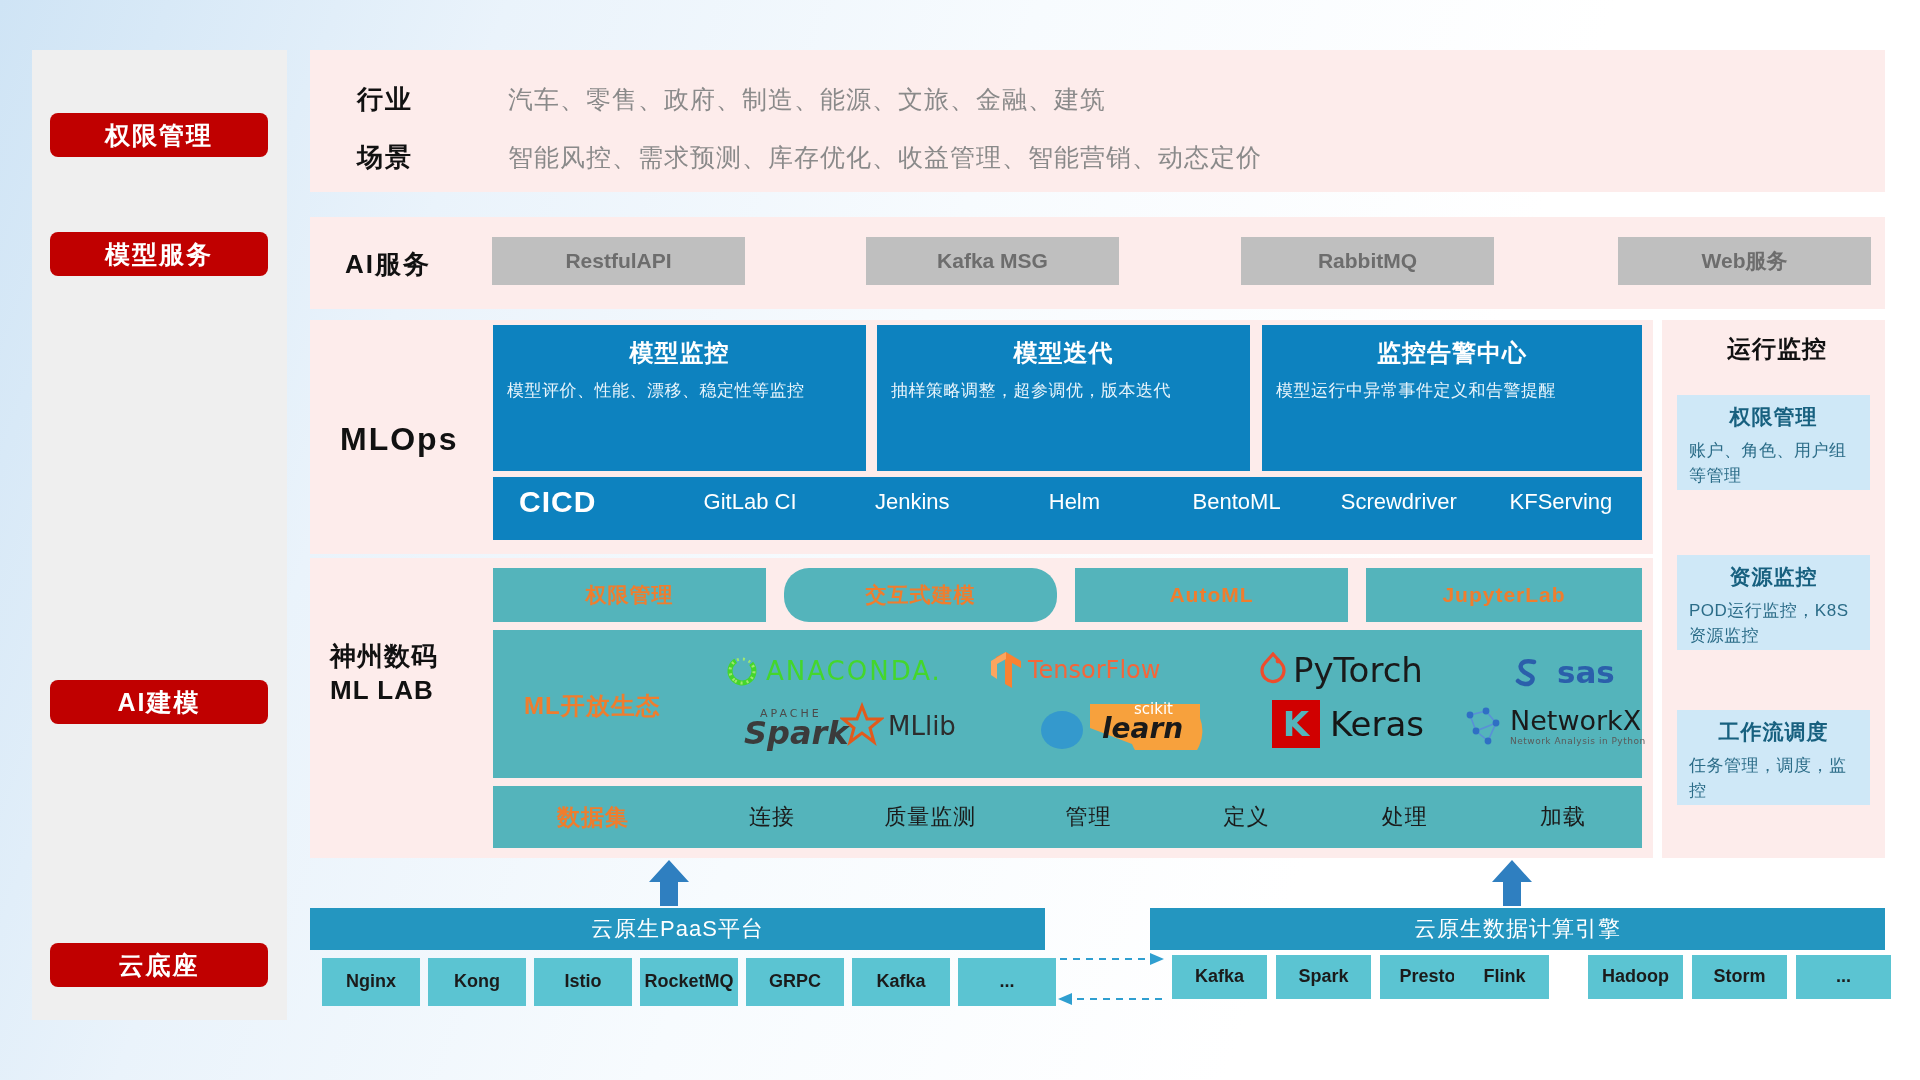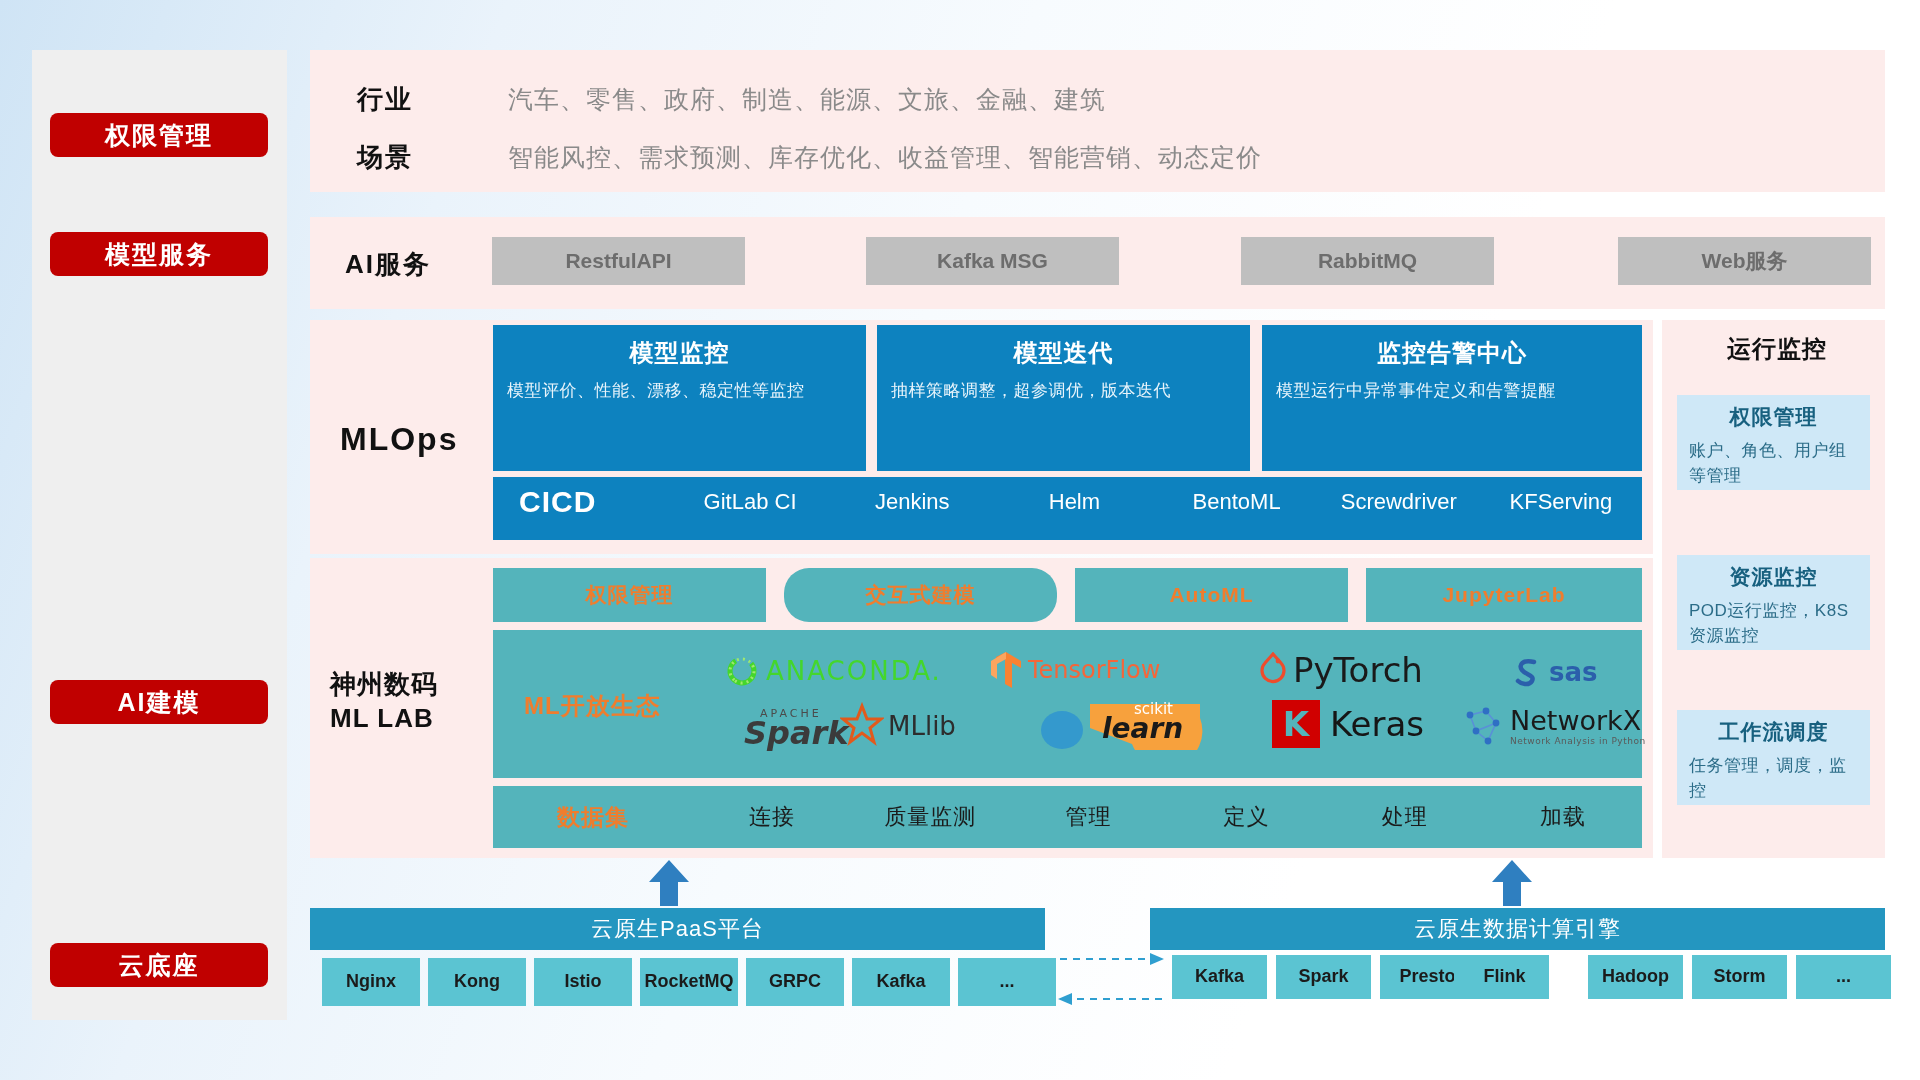--- a/index.html
+++ b/index.html
@@ -172,21 +172,21 @@
     <div class="ci-item">GitLab CI</div>
     <div class="ci-item">Jenkins</div>
     <div class="ci-item">Helm</div>
     <div class="ci-item">BentoML</div>
     <div class="ci-item">Screwdriver</div>
     <div class="ci-item">KFServing</div>
   </div>
 
   <div class="band" style="left:310px;top:558px;width:1343px;height:300px;"></div>
 
-  <div class="labtitle" style="left:330px;top:668px;width:165px;text-align:left;">
+  <div class="labtitle" style="left:330px;top:640px;width:165px;text-align:left;">
     <div>神州数码</div>
     <div>ML LAB</div>
   </div>
 
   <div class="tealchip" style="left:493px;top:568px;width:273px;height:54px;">权限管理</div>
   <div class="tealchip" style="left:784px;top:568px;width:273px;height:54px;border-radius:25px;">交互式建模</div>
   <div class="tealchip" style="left:1075px;top:568px;width:273px;height:54px;">AutoML</div>
   <div class="tealchip" style="left:1366px;top:568px;width:276px;height:54px;">JupyterLab</div>
 
   <div class="tealband" style="left:493px;top:630px;width:1149px;height:148px;"></div>
@@ -213,21 +213,21 @@
       <path d="M15 2 L23 11 A11 11 0 1 1 7 11 Z" fill="none" stroke="#ee4c2c" stroke-width="3.2"></path>
       <circle cx="20" cy="9" r="2.4" fill="#ee4c2c"></circle>
     </svg>
     <span class="logo-text" style="color:#1a1a1a;font-size:34px;margin-left:5px;">PyTorch</span>
   </div>
 
   <div class="logo" style="left:1510px;top:653px;height:38px;">
     <svg width="34" height="34" viewBox="0 0 34 34" aria-hidden="true">
       <path d="M24 7 C13 4 8 10 12 15 C16 20 25 20 22 26 C19 31 11 29 8 26" fill="none" stroke="#2b5fab" stroke-width="4.5" stroke-linecap="round"></path>
     </svg>
-    <span class="logo-text" style="color:#2b5fab;font-size:26px;font-weight:bold;margin-left:5px;">sas</span>
+    <span class="logo-text" style="color:#2b5fab;font-size:31px;font-weight:bold;margin-left:13px;">sas</span>
   </div>
 
   <div class="logo" style="left:740px;top:702px;height:48px;">
     <div style="position:relative;width:140px;height:48px;">
       <span class="logo-text" style="position:absolute;left:20px;top:5px;color:#4b4b4b;font-size:11px;letter-spacing:3px;">APACHE</span>
       <span class="logo-text" style="position:absolute;left:4px;top:12px;color:#3b3b3b;font-size:32px;font-style:italic;font-weight:bold;">Spark</span>
       <svg style="position:absolute;left:100px;top:0;" width="44" height="44" viewBox="0 0 44 44" aria-hidden="true">
         <polygon points="22,4 27,17 41,17 30,26 34,40 22,31 10,40 14,26 3,17 17,17" fill="none" stroke="#e25a1c" stroke-width="3"></polygon>
       </svg>
     </div>

